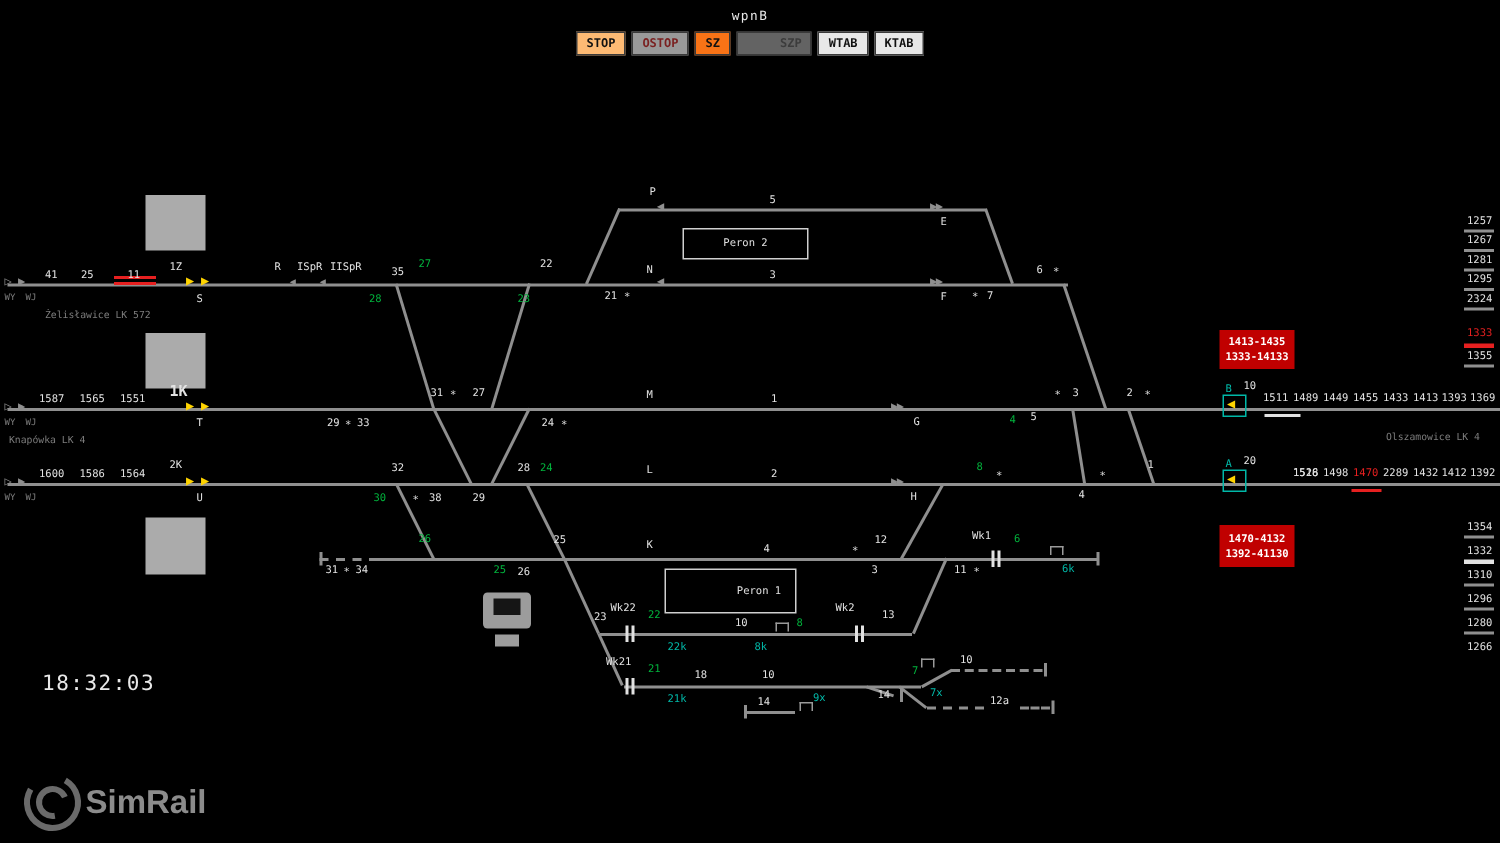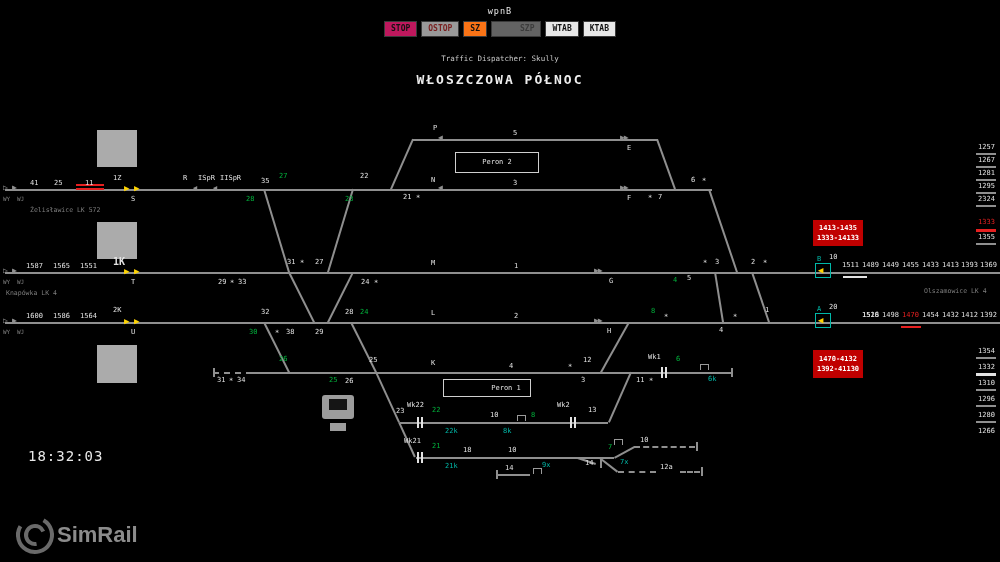--- a/index.html
+++ b/index.html
@@ -28,29 +28,27 @@
   .devbody{position:absolute;left:322px;top:395px;width:32px;height:24px;background:#9c9c9c;border-radius:3px;}
   .devscr{position:absolute;left:7px;top:4px;width:18px;height:11px;background:#151515;}
   .devbase{position:absolute;left:330px;top:423px;width:16px;height:8px;background:#9c9c9c;}
 </style>
 </head>
 <body>
 
 <div class="screen">
   <div class="wpn">wpnB</div>
   <div class="btnrow" id="btnrow">
-      <div class="btn" style="background: #be185d; color: rgb(17, 17, 17);">STOP</div>
+      <div class="btn" style="background: #fdba74; color: rgb(17, 17, 17);">STOP</div>
       <div class="btn" style="background: rgb(153, 153, 153); color: rgb(122, 31, 31);">OSTOP</div>
       <div class="btn" style="background: #f97316; color: rgb(17, 17, 17);">SZ</div>
       <div class="btn" style="background: rgb(99, 99, 99); color: rgb(60, 60, 60); padding-left: 28px;">SZP</div>
       <div class="btn" style="background: rgb(232, 232, 232); color: rgb(17, 17, 17);">WTAB</div>
       <div class="btn" style="background: rgb(232, 232, 232); color: rgb(17, 17, 17);">KTAB</div>
     </div>
-  <div class="t1">Traffic Dispatcher: Skully</div>
-  <div class="t3">WŁOSZCZOWA PÓŁNOC</div>
 
   <div id="diagram">
       <div class="seg" style="left: 5px; top: 189px; width: 707px; background: rgb(143, 143, 143); transform: rotate(0rad);"></div>
       <div class="seg" style="left: 5px; top: 272px; width: 995px; background: rgb(143, 143, 143); transform: rotate(0rad);"></div>
       <div class="seg" style="left: 5px; top: 322px; width: 995px; background: rgb(143, 143, 143); transform: rotate(0rad);"></div>
       <div class="seg" style="left: 412px; top: 139px; width: 246px; background: rgb(143, 143, 143); transform: rotate(0rad);"></div>
       <div class="seg" style="left: 252px; top: 372px; width: 480px; background: rgb(143, 143, 143); transform: rotate(0rad);"></div>
       <div class="seg dash" style="left: 213px; top: 372px; width: 39px; border-top-color: rgb(143, 143, 143); transform: rotate(0rad);"></div>
       <div class="seg" style="left: 400px; top: 422px; width: 208px; background: rgb(143, 143, 143); transform: rotate(0rad);"></div>
       <div class="seg" style="left: 416px; top: 457px; width: 198px; background: rgb(143, 143, 143); transform: rotate(0rad);"></div>
@@ -105,21 +103,21 @@
       <div class="bar" style="left: 696px; top: 442px; width: 2px; height: 9px; background: rgb(143, 143, 143);"></div>
       <div class="bar" style="left: 701px; top: 467px; width: 2px; height: 9px; background: rgb(143, 143, 143);"></div>
       <div class="bar" style="left: 496px; top: 470px; width: 2px; height: 9px; background: rgb(143, 143, 143);"></div>
       <div class="bar" style="left: 600px; top: 459px; width: 2px; height: 9px; background: rgb(143, 143, 143);"></div>
       <div class="bx" style="left: 97px; top: 130px; width: 40px; height: 37px; background: rgb(171, 171, 171);"></div>
       <div class="bx" style="left: 97px; top: 222px; width: 40px; height: 37px; background: rgb(171, 171, 171);"></div>
       <div class="bx" style="left: 97px; top: 345px; width: 40px; height: 38px; background: rgb(171, 171, 171);"></div>
       <div class="bx" style="left: 455px; top: 152px; width: 84px; height: 21px; border: 1px solid rgb(207, 207, 207);">
         <span style="font-size: 7px; color: rgb(224, 224, 224); line-height: 1;">Peron 2</span>
       </div>
-      <div class="bx" style="left: 443px; top: 379px; width: 88px; height: 18px; border: 1px solid rgb(207, 207, 207); padding-left: 38px;">
+      <div class="bx" style="left: 443px; top: 379px; width: 88px; height: 30px; border: 1px solid rgb(207, 207, 207); padding-left: 38px;">
         <span style="font-size: 7px; color: rgb(224, 224, 224); line-height: 1;">Peron 1</span>
       </div>
       <div class="bx" style="left: 813px; top: 220px; width: 50px; height: 26px; background: rgb(192, 0, 0);">
         <span style="font-size: 7px; font-weight: bold; color: rgb(255, 255, 255); line-height: 1.5;">1413-1435</span>
         <span style="font-size: 7px; font-weight: bold; color: rgb(255, 255, 255); line-height: 1.5;">1333-14133</span>
       </div>
       <div class="bx" style="left: 813px; top: 350px; width: 50px; height: 28px; background: rgb(192, 0, 0);">
         <span style="font-size: 7px; font-weight: bold; color: rgb(255, 255, 255); line-height: 1.5;">1470-4132</span>
         <span style="font-size: 7px; font-weight: bold; color: rgb(255, 255, 255); line-height: 1.5;">1392-41130</span>
       </div>
@@ -236,21 +234,21 @@
       <div class="lbl" style="left: 719px; top: 327px; font-size: 7px; color: rgb(226, 226, 226);">4</div>
       <div class="lbl" style="left: 733px; top: 314px; font-size: 7px; color: rgb(226, 226, 226);">*</div>
       <div class="lbl" style="left: 765px; top: 307px; font-size: 7px; color: rgb(226, 226, 226);">1</div>
       <div class="lbl" style="left: 817px; top: 306px; font-size: 7px; color: rgb(0, 184, 168);">A</div>
       <div class="lbl" style="left: 829px; top: 304px; font-size: 7px; color: rgb(226, 226, 226);">20</div>
       <div class="lbl" style="left: 818px; top: 316px; font-size: 9px; color: rgb(255, 212, 0);">◀</div>
       <div class="lbl" style="left: 862px; top: 312px; font-size: 7px; color: rgb(226, 226, 226);">1526</div>
       <div class="lbl" style="left: 862px; top: 312px; font-size: 7px; color: rgb(226, 226, 226);">1518</div>
       <div class="lbl" style="left: 882px; top: 312px; font-size: 7px; color: rgb(226, 226, 226);">1498</div>
       <div class="lbl" style="left: 902px; top: 312px; font-size: 7px; color: rgb(230, 32, 32);">1470</div>
-      <div class="lbl" style="left: 922px; top: 312px; font-size: 7px; color: rgb(226, 226, 226);">1454</div>
+      <div class="lbl" style="left: 922px; top: 312px; font-size: 7px; color: rgb(226, 226, 226);">2289</div>
       <div class="lbl" style="left: 942px; top: 312px; font-size: 7px; color: rgb(226, 226, 226);">1432</div>
       <div class="lbl" style="left: 961px; top: 312px; font-size: 7px; color: rgb(226, 226, 226);">1412</div>
       <div class="lbl" style="left: 980px; top: 312px; font-size: 7px; color: rgb(226, 226, 226);">1392</div>
       <div class="lbl" style="left: 217px; top: 377px; font-size: 7px; color: rgb(226, 226, 226);">31</div>
       <div class="lbl" style="left: 229px; top: 378px; font-size: 7px; color: rgb(226, 226, 226);">*</div>
       <div class="lbl" style="left: 237px; top: 377px; font-size: 7px; color: rgb(226, 226, 226);">34</div>
       <div class="lbl" style="left: 279px; top: 356px; font-size: 7px; color: rgb(0, 179, 60);">26</div>
       <div class="lbl" style="left: 329px; top: 377px; font-size: 7px; color: rgb(0, 179, 60);">25</div>
       <div class="lbl" style="left: 345px; top: 378px; font-size: 7px; color: rgb(226, 226, 226);">26</div>
       <div class="lbl" style="left: 369px; top: 357px; font-size: 7px; color: rgb(226, 226, 226);">25</div>

